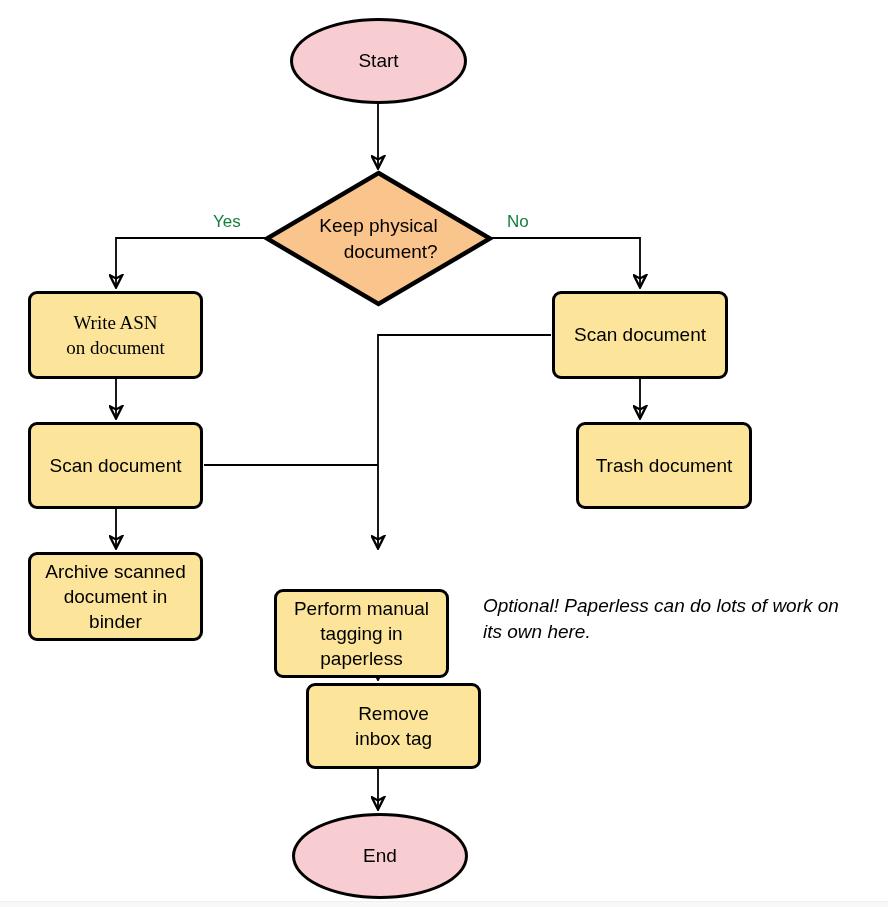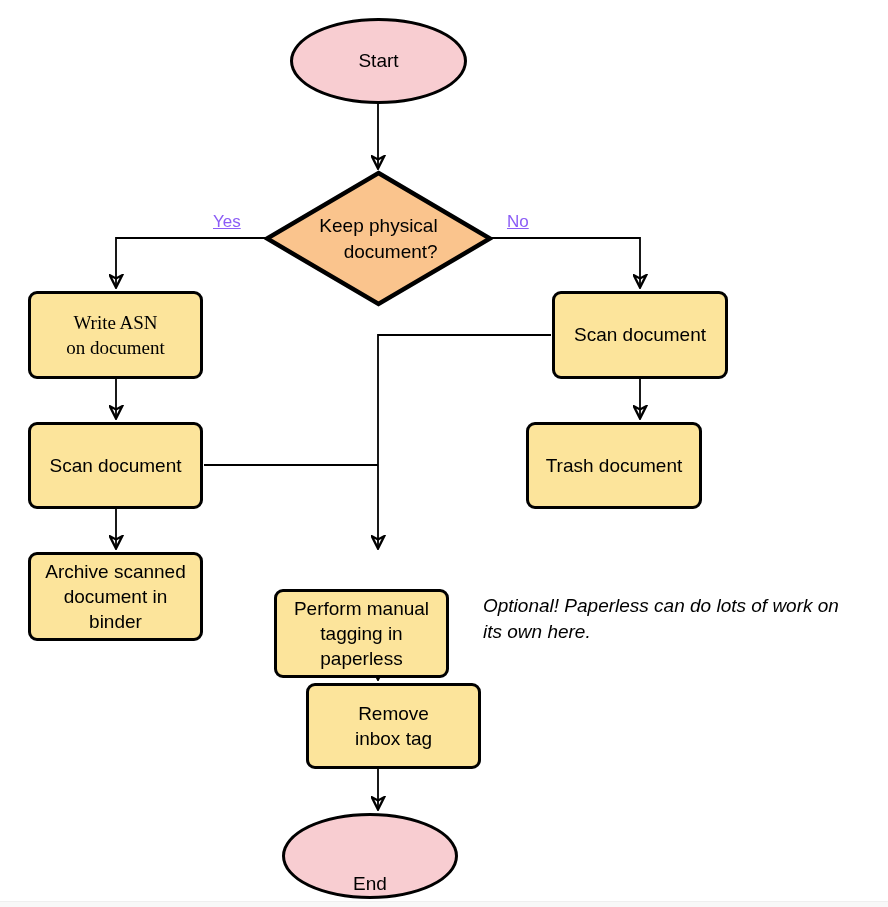--- a/index.html
+++ b/index.html
@@ -64,22 +64,21 @@
     width: 100%; height: 100%;
   }
   .diamond-label {
     position: relative;
     z-index: 1;
   }
   .edge-label {
     position: absolute;
     font-size: 17px;
     line-height: 1;
-    color: #8b5cf6;
-    text-decoration: underline;
+    color: #15803d;
   }
   .annotation {
     position: absolute;
     left: 483px;
     top: 593px;
     width: 420px;
     font-size: 19px;
     font-style: italic;
     line-height: 1.35;
     color: #000;
@@ -140,36 +139,36 @@
   <div class="node rect" style="left:28px; top:552px; width:175px; height:89px;">
     <span>Archive scanned
 document in
 binder</span>
   </div>
 
   <div class="node rect" style="left:552px; top:291px; width:176px; height:88px;">
     <span>Scan document</span>
   </div>
 
-  <div class="node rect" style="left:526px; top:422px; width:176px; height:87px;">
+  <div class="node rect" style="left:576px; top:422px; width:176px; height:87px;">
     <span>Trash document</span>
   </div>
 
   <div class="node rect" style="left:274px; top:552px; width:175px; height:89px;margin-top:37px;">
     <span>Perform manual
 tagging in
 paperless</span>
   </div>
 
   <div class="node rect" style="left:306px; top:683px; width:175px; height:86px;">
     <span>Remove
 inbox tag</span>
   </div>
 
-  <div class="node ellipse" style="left:282px; top:813px; width:176px; height:86px;align-items:flex-end;">
+  <div class="node ellipse" style="left:292px; top:813px; width:176px; height:86px;">
     <span>End</span>
   </div>
 
   <div class="edge-label" style="left:213px; top:213px;">Yes</div>
   <div class="edge-label" style="left:507px; top:213px;">No</div>
 
   <div class="annotation">
     <div>Optional! Paperless can do lots of work on</div>
     <div>its own here.</div>
   </div>

